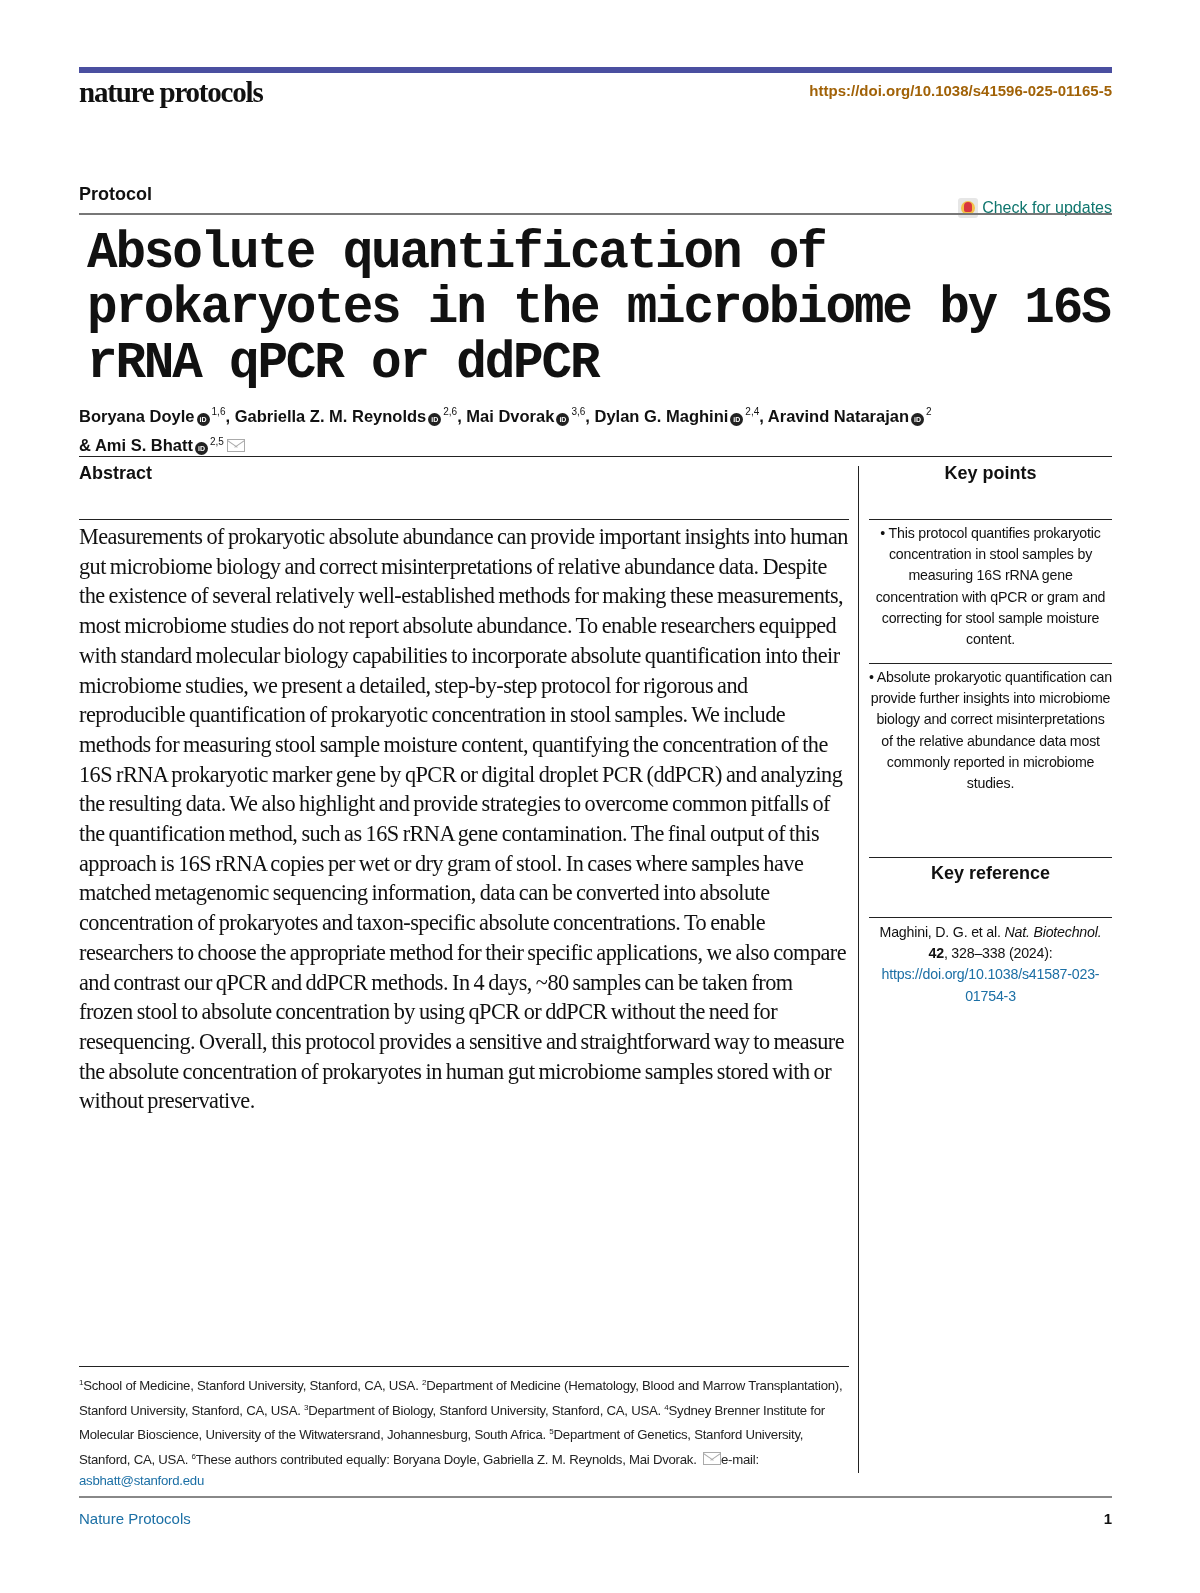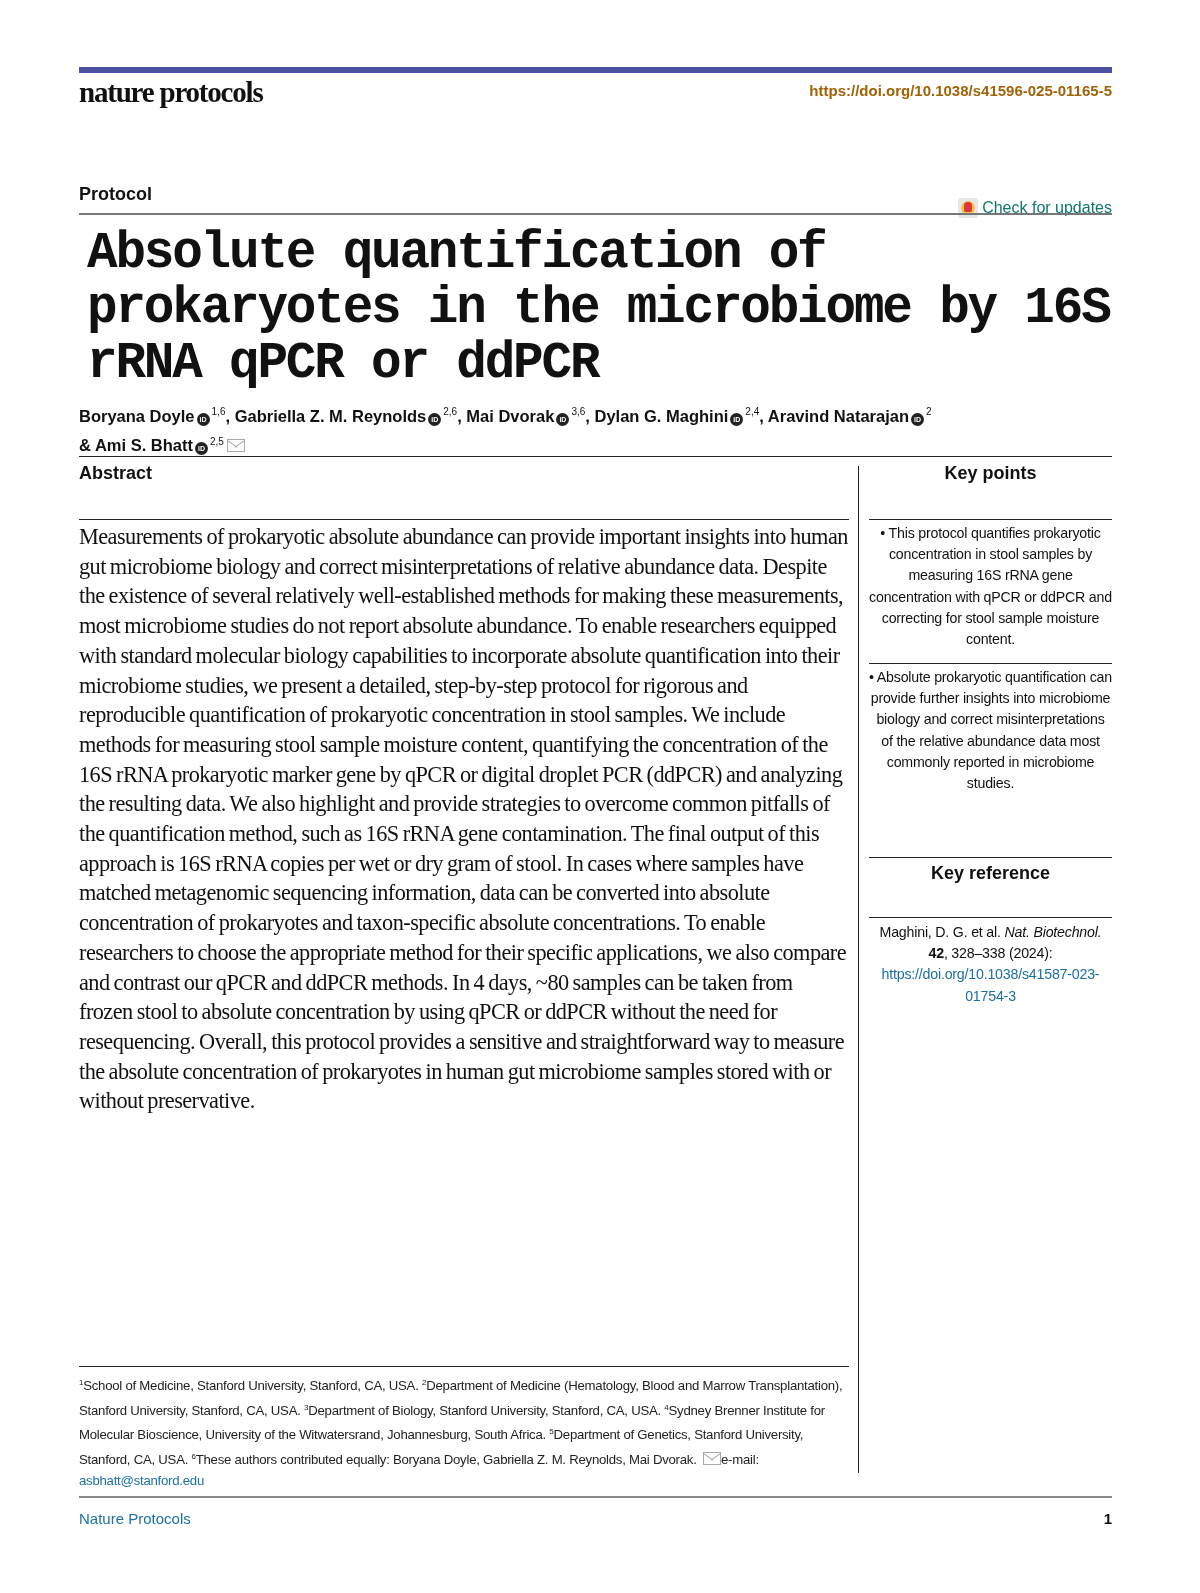--- a/index.html
+++ b/index.html
@@ -75,21 +75,21 @@
 
 <div id="rule-authors"></div>
 <div id="col-divider"></div>
 
 <div id="abstract-heading">Abstract</div>
 <div id="rule-abstract"></div>
 <p id="abstract-text">Measurements of prokaryotic absolute abundance can provide important insights into human gut microbiome biology and correct misinterpretations of relative abundance data. Despite the existence of several relatively well-established methods for making these measurements, most microbiome studies do not report absolute abundance. To enable researchers equipped with standard molecular biology capabilities to incorporate absolute quantification into their microbiome studies, we present a detailed, step-by-step protocol for rigorous and reproducible quantification of prokaryotic concentration in stool samples. We include methods for measuring stool sample moisture content, quantifying the concentration of the 16S rRNA prokaryotic marker gene by qPCR or digital droplet PCR (ddPCR) and analyzing the resulting data. We also highlight and provide strategies to overcome common pitfalls of the quantification method, such as 16S rRNA gene contamination. The final output of this approach is 16S rRNA copies per wet or dry gram of stool. In cases where samples have matched metagenomic sequencing information, data can be converted into absolute concentration of prokaryotes and taxon-specific absolute concentrations. To enable researchers to choose the appropriate method for their specific applications, we also compare and contrast our qPCR and ddPCR methods. In 4 days, ~80 samples can be taken from frozen stool to absolute concentration by using qPCR or ddPCR without the need for resequencing. Overall, this protocol provides a sensitive and straightforward way to measure the absolute concentration of prokaryotes in human gut microbiome samples stored with or without preservative.</p>
 
 <div class="side side-heading" style="top:463px;">Key points</div>
 <div class="side-rule" style="top:519px;"></div>
-<div class="side side-text" style="top:523px;">• This protocol quantifies prokaryotic concentration in stool samples by measuring 16S rRNA gene concentration with qPCR or ddPCR and correcting for stool sample moisture content.</div>
+<div class="side side-text" style="top:523px;">• This protocol quantifies prokaryotic concentration in stool samples by measuring 16S rRNA gene concentration with qPCR or gram and correcting for stool sample moisture content.</div>
 <div class="side-rule" style="top:663px;"></div>
 <div class="side side-text" style="top:667px;">• Absolute prokaryotic quantification can provide further insights into microbiome biology and correct misinterpretations of the relative abundance data most commonly reported in microbiome studies.</div>
 
 <div class="side-rule" style="top:857px;"></div>
 <div class="side side-heading" style="top:863px;">Key reference</div>
 <div class="side-rule" style="top:917px;"></div>
 <div class="side side-text" style="top:922px;"><span>Maghini, D. G. et al. </span><i>Nat. Biotechnol.</i><br><b>42</b><span>, 328–338 (2024): </span><a class="side-link">https://doi.org/10.1038/s41587-023-01754-3</a></div>
 
 <div id="rule-footnotes"></div>
 <div id="footnotes"><sup>1</sup><span>School of Medicine, Stanford University, Stanford, CA, USA. </span><sup>2</sup><span>Department of Medicine (Hematology, Blood and Marrow Transplantation), Stanford University, Stanford, CA, USA. </span><sup>3</sup><span>Department of Biology, Stanford University, Stanford, CA, USA. </span><sup>4</sup><span>Sydney Brenner Institute for Molecular Bioscience, University of the Witwatersrand, Johannesburg, South Africa. </span><sup>5</sup><span>Department of Genetics, Stanford University, Stanford, CA, USA. </span><sup>6</sup><span>These authors contributed equally: Boryana Doyle, Gabriella Z. M. Reynolds, Mai Dvorak. </span><span class="mail-icon"></span><span>e-mail: </span><a class="email-link">asbhatt@stanford.edu</a></div>

